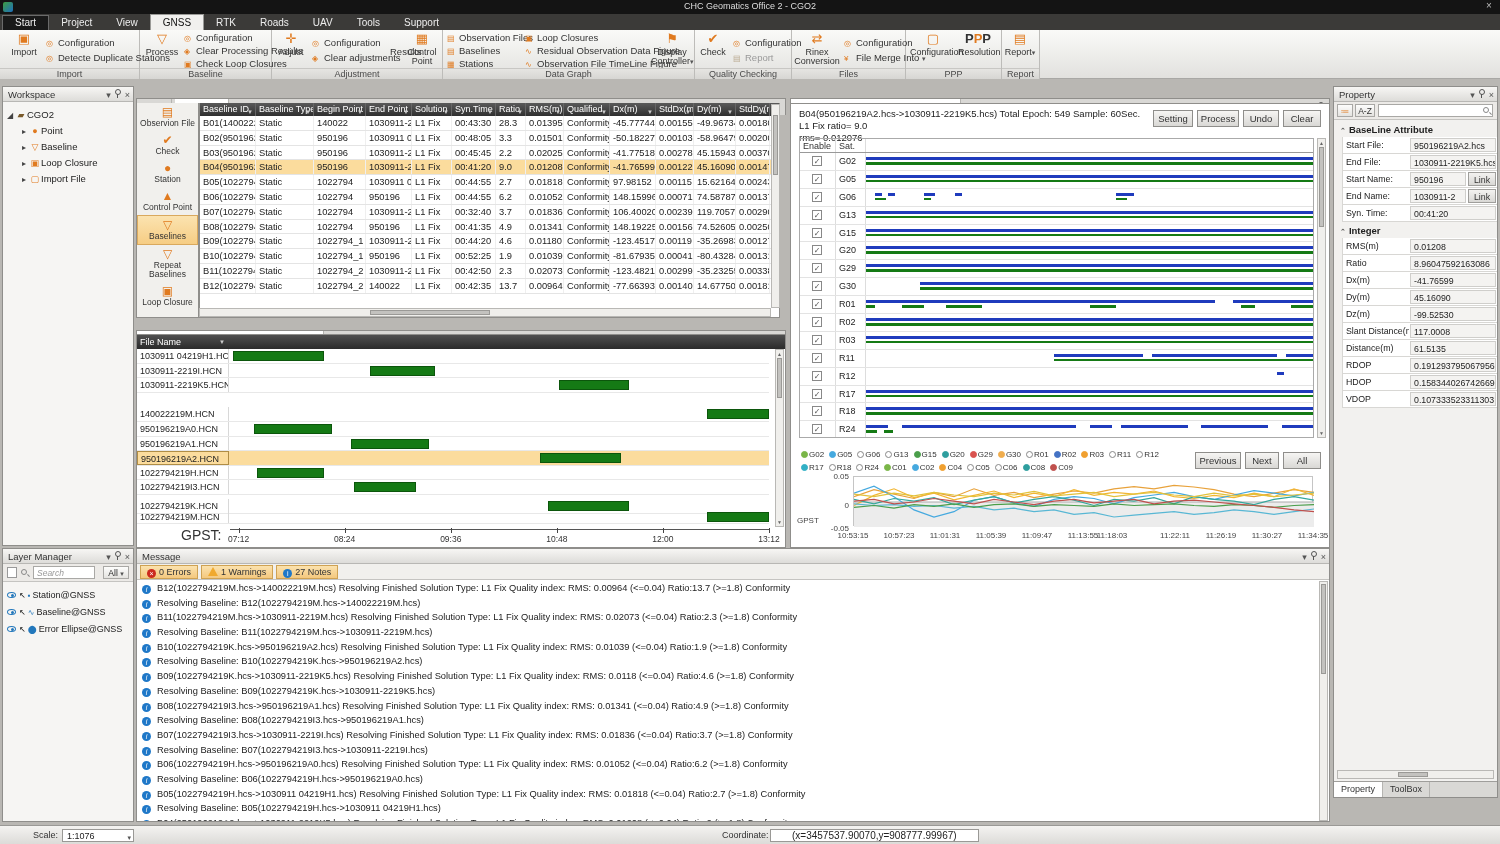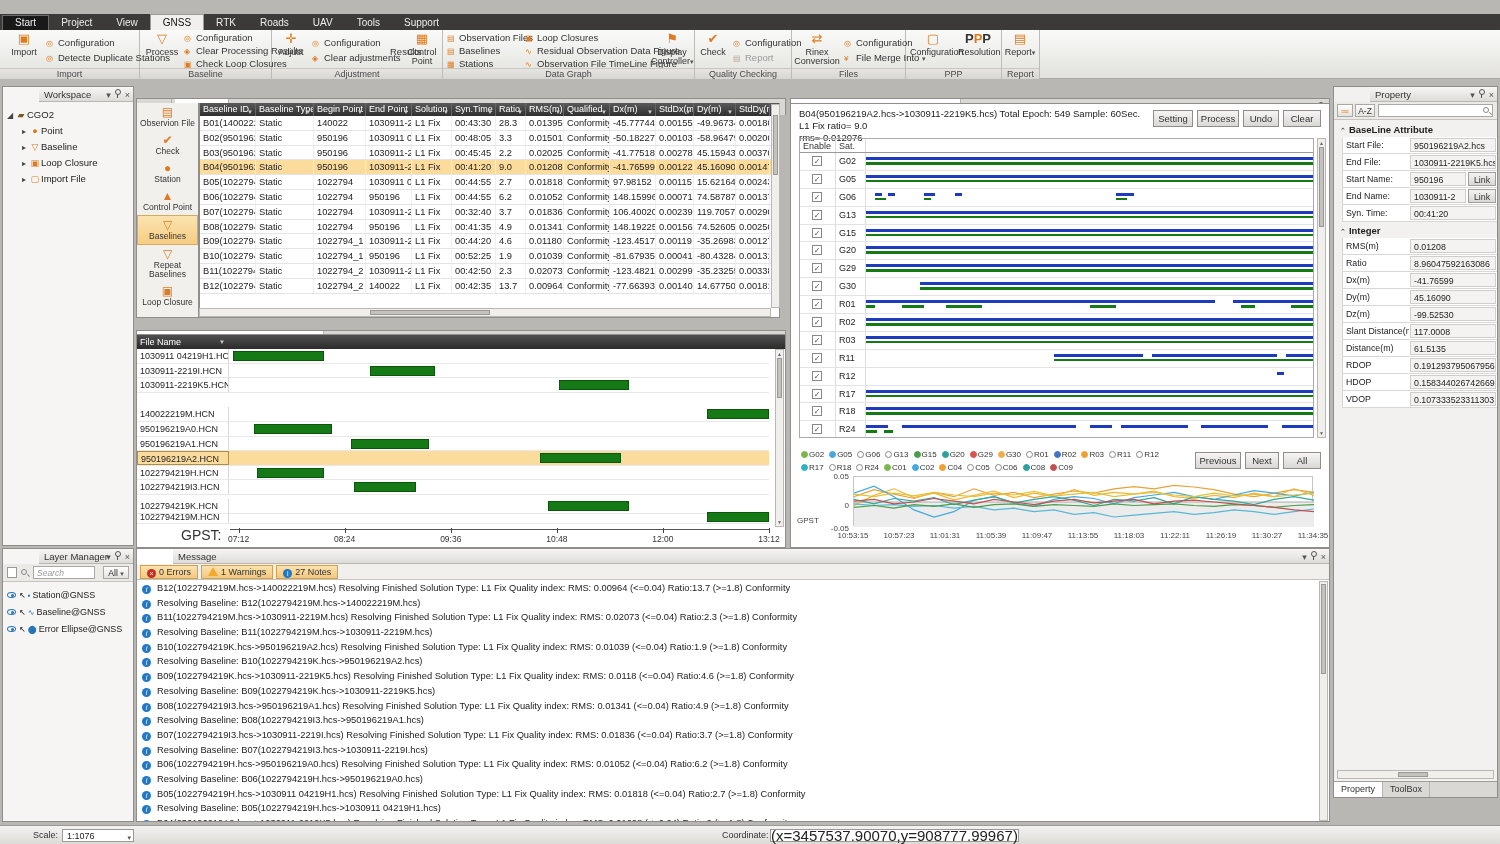--- a/index.html
+++ b/index.html
@@ -24,21 +24,21 @@
   .rgroup .glabel { position:absolute; left:0; right:0; bottom:0; height:11px; font-size:9px; text-align:center; color:#4a4a4a; background:linear-gradient(#e6e5e2,#d7d6d3); border-top:1px solid #c8c7c4; }
   .rbig { position:absolute; top:1px; width:40px; height:36px; text-align:center; font-size:9px; color:#333; line-height:9px; }
   .rbig .bic { display:block; height:16px; font-size:13px; color:#e07a1f; line-height:16px; margin-bottom:1px; }
   .rsmall { position:absolute; height:12px; line-height:12px; font-size:9.5px; color:#333; white-space:nowrap; }
   .rsmall .sic { display:inline-block; width:10px; color:#e07a1f; font-size:8px; margin-right:2px; }
   .rsmall.disabled { color:#9a9a9a; } .rsmall.disabled .sic{ color:#b9a98f; }
   .caret { font-size:7px; color:#555; }
 
   
   .panel { position:absolute; background:#fff; border:1px solid #8f8e8b; }
-  .ptitle { position:absolute; left:0; right:0; top:0; height:15px; background:linear-gradient(#f7f6f4,#dddcd9); border-bottom:1px solid #b8b7b4; font-size:9.5px; color:#333; line-height:15px; padding-left:5px;margin-left:36px; }
+  .ptitle { position:absolute; left:0; right:0; top:0; height:15px; background:linear-gradient(#f7f6f4,#dddcd9); border-bottom:1px solid #b8b7b4; font-size:9.5px; color:#333; line-height:15px; padding-left:5px; }
   .pctrl { position:absolute; top:2px; right:3px; color:#555; font-size:9px; }
   .pctrl span { margin-left:4px; }
   .pin { display:inline-block; width:6px; height:9px; position:relative; }
   .pin::before{ content:""; position:absolute; left:0; top:0; width:4px; height:4px; border:1px solid #555; border-radius:50%; }
   .pin::after{ content:""; position:absolute; left:2px; top:5px; width:1px; height:4px; background:#555; }
 
   
   .tree-row { height:16px; line-height:16px; white-space:nowrap; font-size:9.5px; color:#222; }
   .tree-row .exp { display:inline-block; width:10px; color:#444; font-size:8px; text-align:center; }
   .tree-row .tic { display:inline-block; width:12px; text-align:center; color:#e07a1f; font-size:9px; }
@@ -148,27 +148,32 @@
   #msg-rows { position:absolute; left:2px; top:32px; width:1180px; height:240px; overflow:hidden; }
   .msg-row { height:14.7px; line-height:14.7px; font-size:9.3px; color:#222; white-space:nowrap; overflow:hidden; }
   .info-ic { display:inline-block; width:9px; height:9px; border-radius:50%; background:#1f78c8; color:#fff; font-size:7px; font-style:italic; text-align:center; line-height:9px; margin:0 6px 0 3px; vertical-align:-1px; }
 
   
   #statusbar { position:absolute; left:0; top:825px; width:1500px; height:19px; background:linear-gradient(#f4f3f1,#dcdbd8); border-top:1px solid #9a9996; }
   #sb-scale-lb { position:absolute; left:33px; top:4px; font-size:9px; color:#333; }
   #sb-scale { position:absolute; left:62px; top:3px; width:72px; height:13px; background:#fff; border:1px solid #9a9996; font-size:9px; line-height:12px; padding-left:4px; }
   #sb-scale .caret { position:absolute; right:2px; top:2px; }
   #sb-coord-lb { position:absolute; left:722px; top:4px; font-size:9px; color:#333; }
-  #sb-coord { position:absolute; left:770px; top:3px; height:13px; background:#fff; border:1px solid #9a9996; font-size:15px; line-height:12px; padding:0 0; }
+  #sb-coord { position:absolute; left:770px; top:3px; height:13px; background:#fff; border:1px solid #9a9996; font-size:10px; line-height:12px; padding:0 21px; }
 </style>
 </head>
 <body>
 
 <div id="app">
 
+  <div id="titlebar">
+    <div class="tb-appicon"></div>
+    <div class="tb-title">CHC Geomatics Office 2 - CGO2</div>
+    <div class="tb-close">×</div>
+  </div>
 
   <div id="menubar"><div id="menu-tabs" style="display:inline-block;"><div class="mtab start">Start</div><div class="mtab">Project</div><div class="mtab">View</div><div class="mtab active">GNSS</div><div class="mtab">RTK</div><div class="mtab">Roads</div><div class="mtab">UAV</div><div class="mtab">Tools</div><div class="mtab">Support</div></div></div>
 
   <div id="ribbon">
 
     <div class="rgroup" style="left:0;width:140px;">
       <div class="rbig" style="left:4px;"><span class="bic">▣</span><span>Import</span></div>
       <div class="rsmall" style="left:46px;top:7px;"><span class="sic">◎</span><span>Configuration</span></div>
       <div class="rsmall" style="left:46px;top:22px;"><span class="sic">◎</span><span>Detecte Duplicate Stations</span></div>
       <div class="glabel">Import</div>
@@ -788,21 +793,21 @@
           <polyline points="0.0,24.1 20.0,22.4 40.0,26.8 60.0,25.0 80.0,21.5 100.0,24.1 120.0,26.8 140.0,22.4 160.0,25.0 180.0,27.6 200.0,24.1 220.0,22.4 240.0,25.9 260.0,24.1 280.0,22.4 300.0,26.8 320.0,24.1 340.0,23.2 360.0,25.0 380.0,26.8 400.0,28.5 420.0,30.3 440.0,32.9 460.0,34.7" fill="none" stroke="#c0504d" stroke-width="1.2"></polyline>
           <polyline points="0.0,17.1 20.0,19.7 40.0,16.2 60.0,18.8 80.0,15.3 100.0,18.0 120.0,19.7 140.0,16.2 160.0,18.0 180.0,14.4 200.0,18.8 220.0,17.1 240.0,15.3 260.0,19.7 280.0,17.1 300.0,15.3 320.0,18.0 340.0,19.7 360.0,16.2 380.0,18.8 400.0,17.1 420.0,19.7 440.0,18.0 460.0,16.2" fill="none" stroke="#e2c23c" stroke-width="1.2"></polyline>
         </svg></div>
     <div id="res-xlabels">
         <div style="left: 62px;">10:53:15</div>
         <div style="left: 108px;">10:57:23</div>
         <div style="left: 154px;">11:01:31</div>
         <div style="left: 200px;">11:05:39</div>
         <div style="left: 246px;">11:09:47</div>
         <div style="left: 292px;">11:13:55</div>
-        <div style="left: 338px; text-align: center;">11:18:03</div>
+        <div style="left: 321px; text-align: center;">11:18:03</div>
         <div style="left: 384px;">11:22:11</div>
         <div style="left: 430px;">11:26:19</div>
         <div style="left: 476px;">11:30:27</div>
         <div style="left: 522px;">11:34:35</div>
       </div>
     <div id="res-gpst">GPST</div>
   </div>
 
   <div id="property">
     <div class="ptitle">Property</div>

